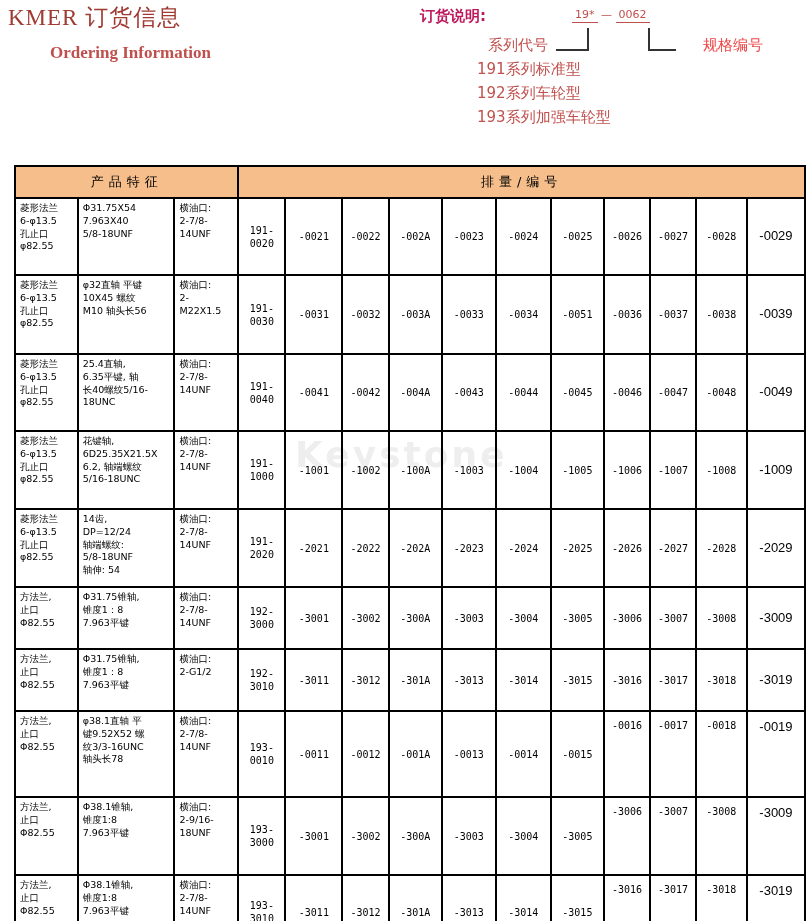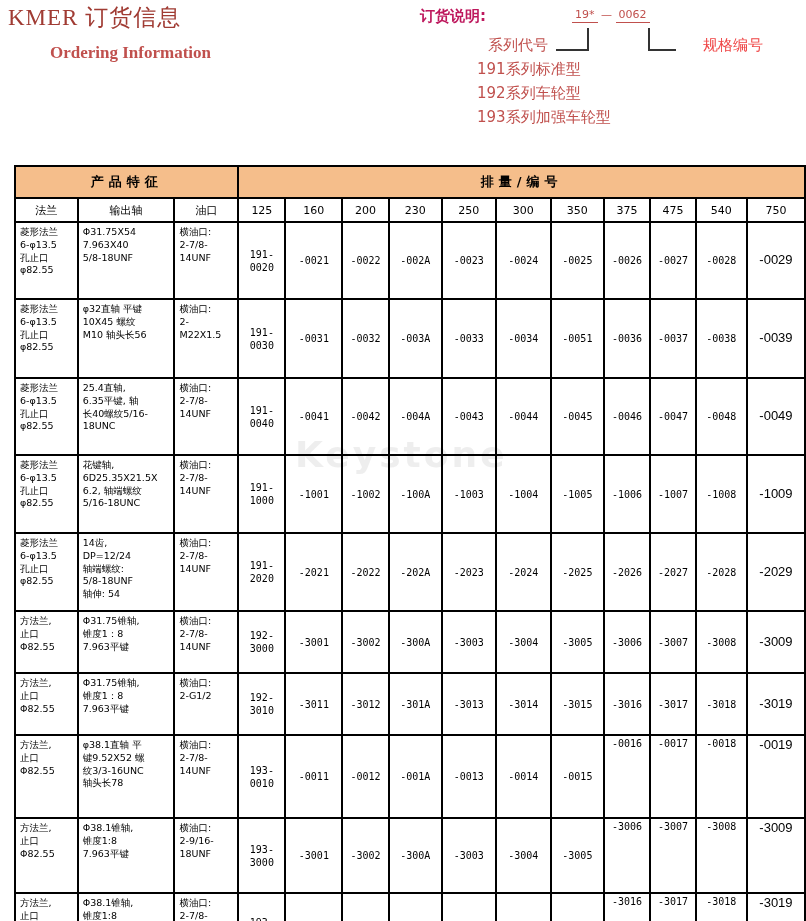--- a/index.html
+++ b/index.html
@@ -60,42 +60,42 @@
   table.main{
     position:absolute;left:14px;top:165px;
     border-collapse:collapse;table-layout:fixed;
     border:2px solid #000;
   }
   table.main th,table.main td{
     border:2px solid #000;overflow:hidden;
   }
   tr.group-row th{
     background:#F5BE8B;height:28px;
-    font-size:13px;font-weight:bold;letter-spacing:5px;
+    font-size:13px;font-weight:normal;letter-spacing:5px;
     text-align:center;vertical-align:middle;
   }
   tr.cols-row th{
     height:20px;background:#fff;font-weight:normal;
     font-size:11px;text-align:center;vertical-align:middle;
   }
   td.feat{
     font-size:9.5px;line-height:1.35;vertical-align:top;
     padding:3px 16px 2px 4px;white-space:pre-line;text-align:left;
   }
   td.code{
     font-family:"DejaVu Sans Mono",monospace;font-size:10px;
     text-align:center;vertical-align:middle;white-space:pre-line;
     line-height:1.3;
   }
   td.code:last-child{
     font-family:"Liberation Sans",sans-serif;font-size:13px;
   }
   
   tbody tr:nth-child(n+8) td:nth-child(n+11){
-    vertical-align:top;
+    vertical-align:top;padding-top:7px;
   }
   
   tbody tr:nth-child(1) td{height:70px;}
   tbody tr:nth-child(2) td{height:72px;}
   tbody tr:nth-child(3) td{height:70px;}
   tbody tr:nth-child(4) td{height:71px;}
   tbody tr:nth-child(5) td{height:71px;}
   tbody tr:nth-child(6) td{height:55px;}
   tbody tr:nth-child(7) td{height:55px;}
   tbody tr:nth-child(8) td{height:76px;}
@@ -135,36 +135,20 @@
       <col style="width:47px">
       <col style="width:46px">
     <col style="width:52px">
       <col style="width:59px">
   </colgroup>
   <thead>
     <tr class="group-row">
       <th colspan="3">产品特征</th>
       <th colspan="11">排量/编号</th>
     </tr>
-    <tr class="cols-row">
-        <th>法兰</th>
-        <th>输出轴</th>
-        <th>油口</th>
-        <th>125</th>
-        <th>160</th>
-        <th>200</th>
-        <th>230</th>
-        <th>250</th>
-        <th>300</th>
-        <th>350</th>
-        <th>375</th>
-        <th>475</th>
-        <th>540</th>
-        <th>750</th>
-      </tr>
   </thead>
   <tbody>
       <tr>
         <td class="feat">菱形法兰
 6-φ13.5
 孔止口
 φ82.55</td>
         <td class="feat">Φ31.75X54
 7.963X40
 5/8-18UNF</td>

